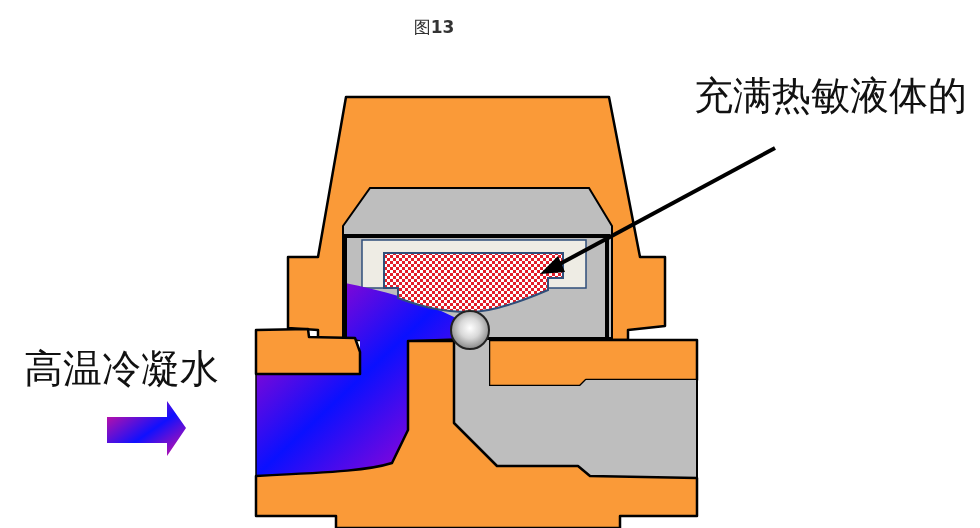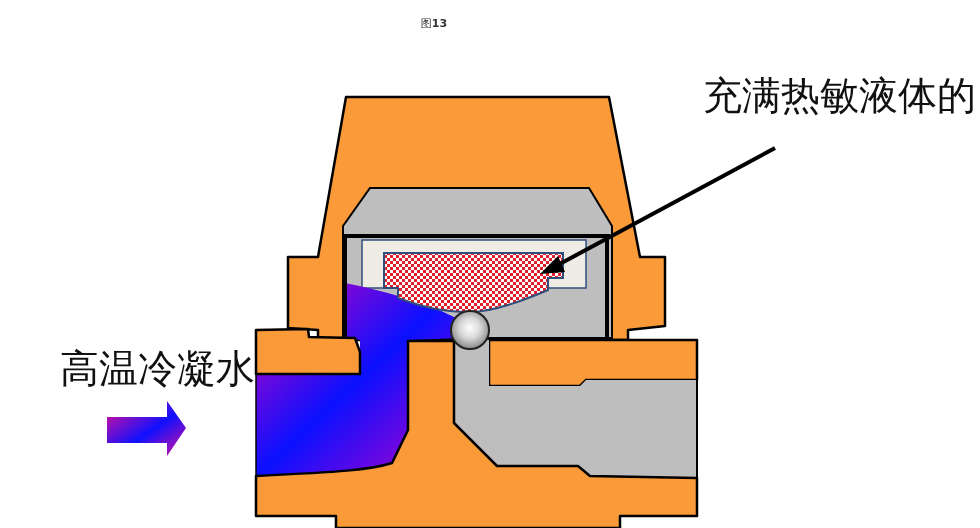--- a/index.html
+++ b/index.html
@@ -1,24 +1,24 @@
 <!DOCTYPE html>
 <html><head>
 <meta charset="utf-8">
 <style>
   html, body { margin: 0; padding: 0; background: #ffffff; }
   body { width: 980px; height: 528px; position: relative; overflow: hidden;
          font-family: "DejaVu Sans", sans-serif; }
   #fig-title { position: absolute; left: 0; top: 16px; width: 868px; text-align: center;
-               font-size: 11px; color: #333333; font-family: "DejaVu Sans", sans-serif; }
+               font-size: 17px; color: #333333; font-family: "DejaVu Sans", sans-serif; }
   #fig-title .num { font-weight: bold; }
   #diagram { position: absolute; left: 0; top: 0; }
   .label { position: absolute; color: #111; font-family: "DejaVu Serif", serif; white-space: nowrap; }
-  #label-bulb { left: 694px; top: 72px; font-size: 39px; line-height: 48px; text-align: right; width: 282px; }
-  #label-inlet { left: 24px; top: 345px; font-size: 39px; line-height: 48px; margin-left: 36px; }
+  #label-bulb { left: 694px; top: 72px; font-size: 39px; line-height: 48px; text-align: left; width: 282px; }
+  #label-inlet { left: 24px; top: 345px; font-size: 39px; line-height: 48px; }
 </style>
 </head>
 <body>
 
 <div id="fig-title">
   <span>图</span><span class="num">13</span>
 </div>
 
 <svg id="diagram" width="980" height="528" viewBox="0 0 980 528" xmlns="http://www.w3.org/2000/svg">
   <defs>

